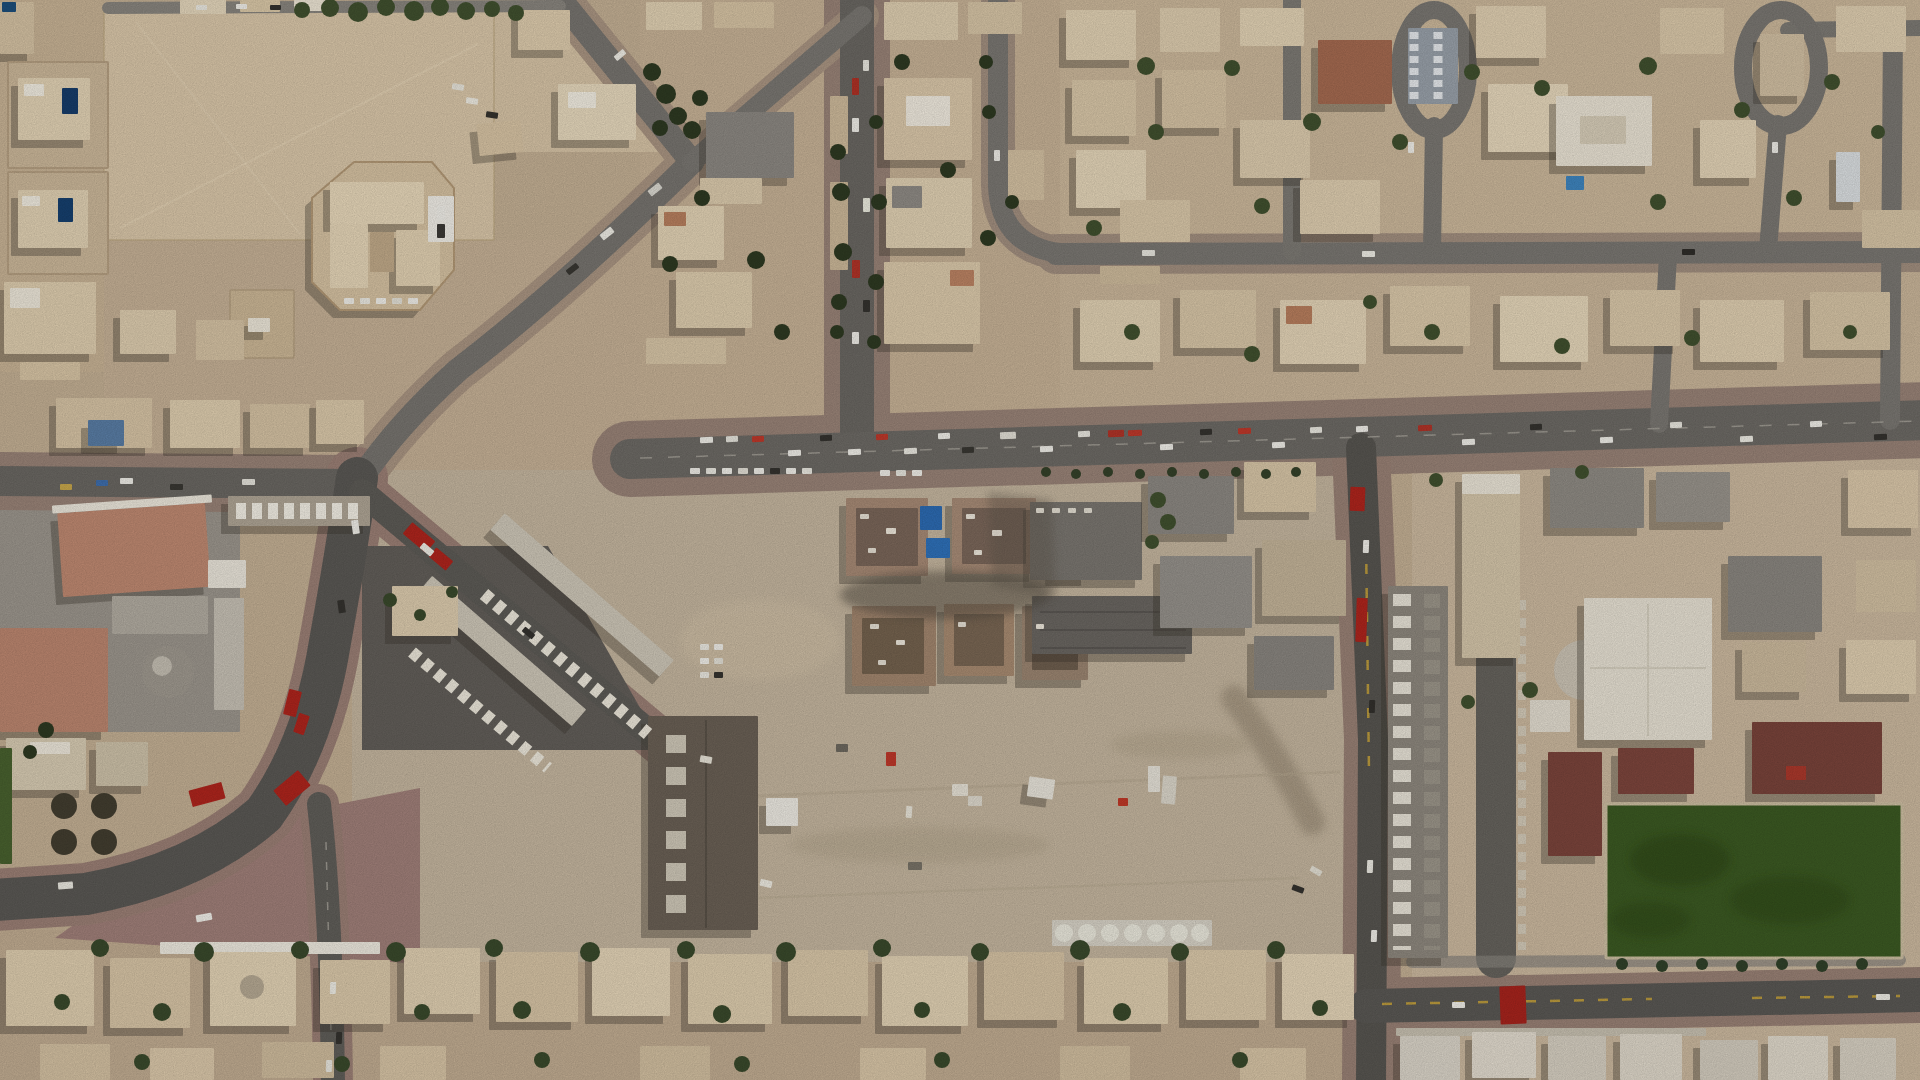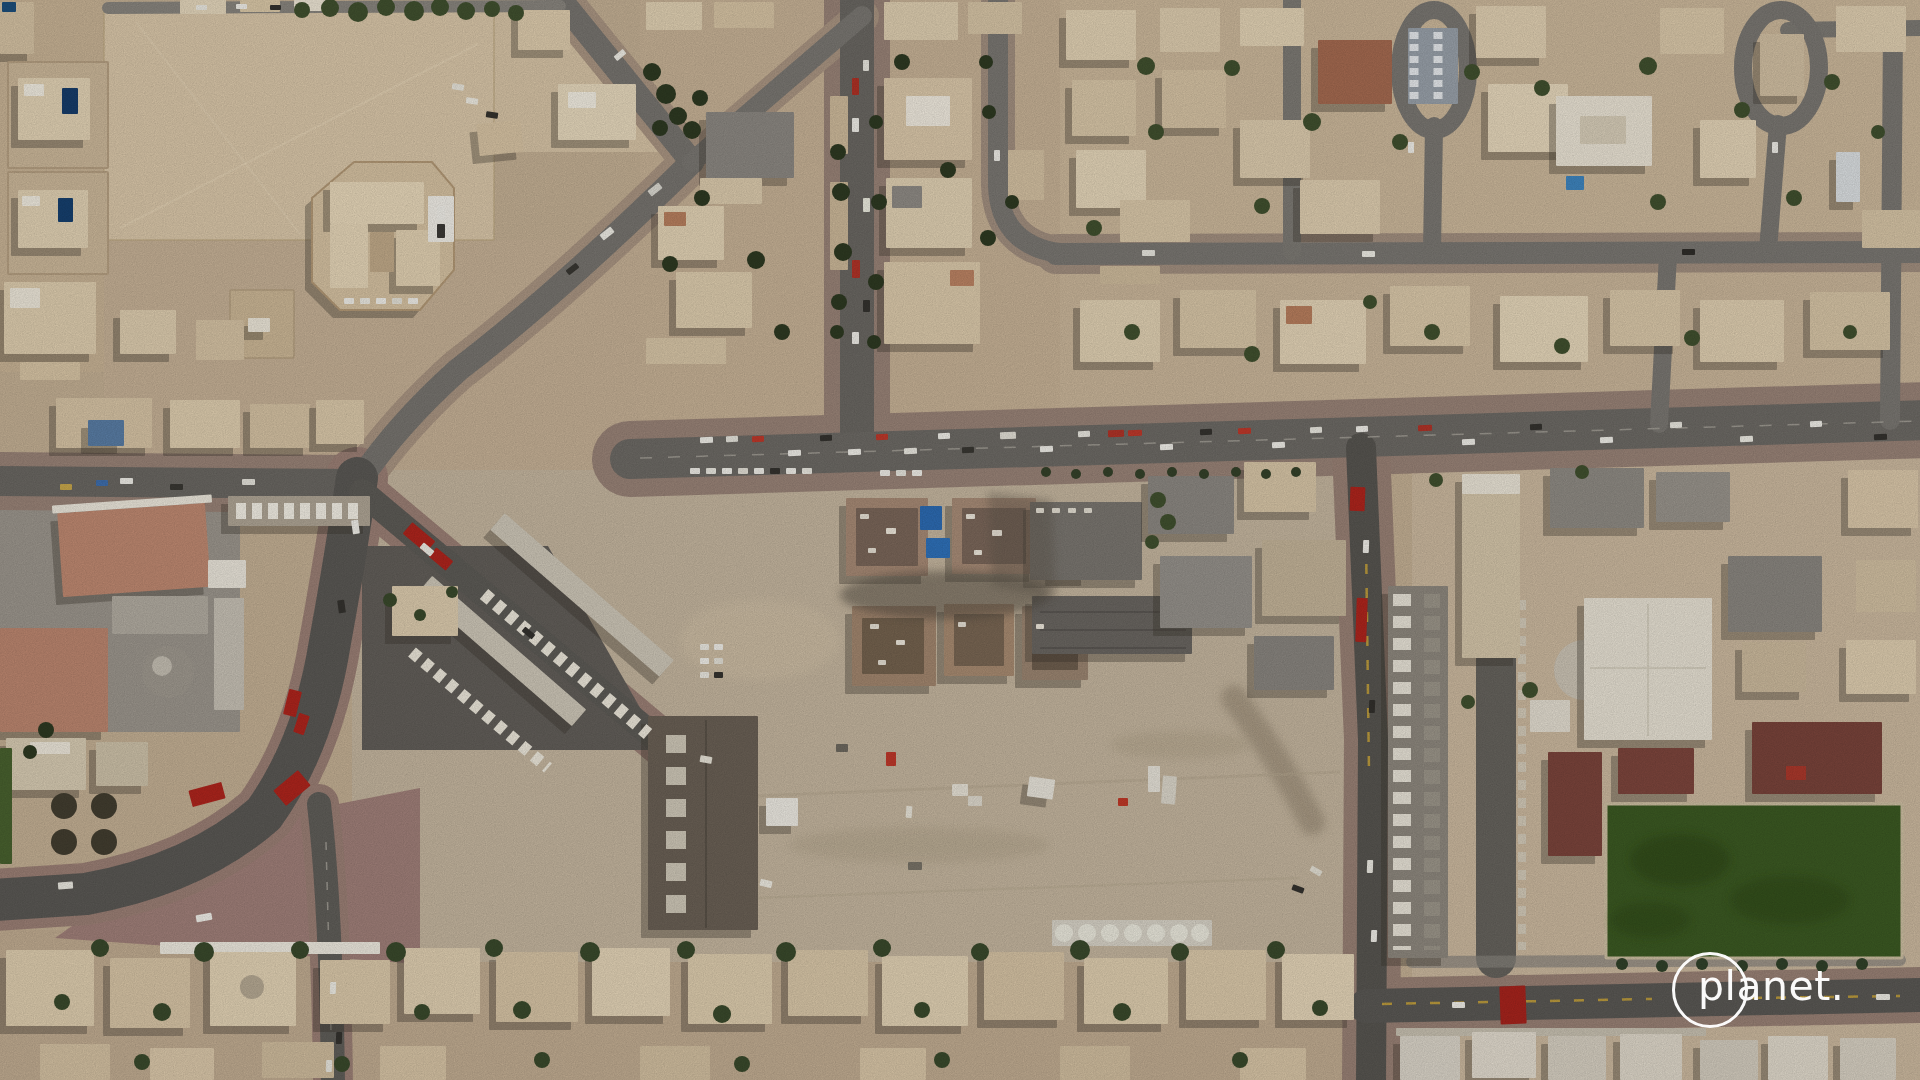--- a/index.html
+++ b/index.html
@@ -643,17 +643,13 @@
       <rect x="452" y="84" width="12" height="6" fill="#eae7dd" rx="1" transform="rotate(8 458 87)"></rect>
       <rect x="1408" y="142" width="6" height="11" fill="#f2f0ea" rx="1"></rect>
       <rect x="1772" y="142" width="6" height="11" fill="#f0eee8" rx="1"></rect>
       <rect x="196" y="5" width="11" height="5" fill="#eceae2" rx="1"></rect>
       <rect x="236" y="4" width="11" height="5" fill="#f2f0ea" rx="1"></rect>
       <rect x="270" y="5" width="11" height="5" fill="#35332f" rx="1"></rect>
       <rect x="994" y="150" width="6" height="11" fill="#f0eee8" rx="1"></rect>
       <rect x="0" y="0" width="1920" height="1080" fill="#ffffff" rx="1" opacity="0.35" filter="url(#grain)"></rect>
     </svg>
 
-  <div class="logo">
-    <div class="logo-circle"></div>
-    <span class="logo-text">planet.</span>
-  </div>
 </div>
 
 </body></html>

